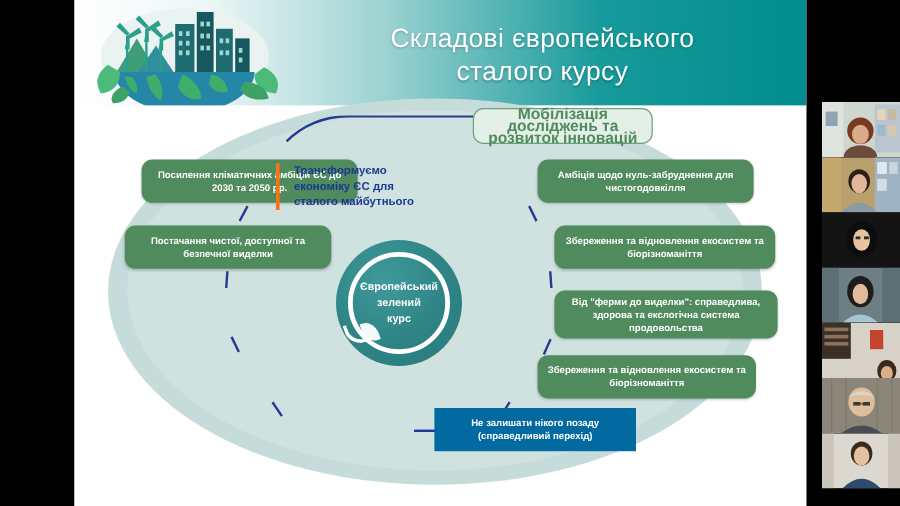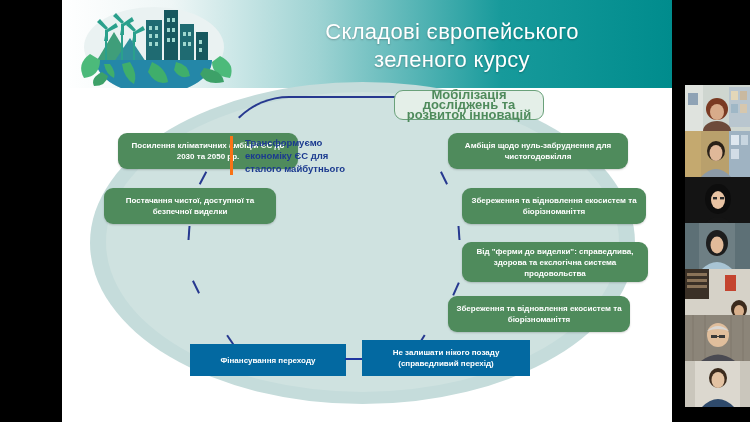--- a/index.html
+++ b/index.html
@@ -148,21 +148,21 @@
           </g>
 
           <path d="M18 52 q-14 10 -6 24 q16 -2 16 -18z" fill="#4cba7a"></path>
           <path d="M148 54 q16 8 10 22 q-18 -2 -18 -16z" fill="#4cba7a"></path>
           <path d="M132 66 q18 2 20 14 q-18 4 -24 -8z" fill="#3da168"></path>
           <path d="M30 70 q-12 6 -8 14 q12 0 14 -10z" fill="#3da168"></path>
         </svg>
       </div>
       <div id="header-title">
         <span class="l">Складові європейського</span>
-        <span class="l">зеленого курсу</span>
+        <span class="l">сталого курсу</span>
       </div>
     </div>
 
     <div id="body">
       <div id="ellipse"></div>
       <div id="ellipse2"></div>
 
       <div id="arc"></div>
 
       <div class="obox" style="left:332px;top:2px;width:150px;height:30px;">Мобілізація досліджень та розвиток інновацій</div>
@@ -180,22 +180,30 @@
       <div class="gbox" style="left:352px;top:154px;width:186px;height:40px;">Від "ферми до виделки": справедлива, здорова та екслогічна система продовольства</div>
       <div class="gbox" style="left:338px;top:208px;width:182px;height:36px;">Збереження та відновлення екосистем та біорізноманіття</div>
 
       <div class="tick" style="left:381px;top:83px;transform:rotate(-26deg);"></div>
       <div class="tick" style="left:396px;top:138px;transform:rotate(-4deg);"></div>
       <div class="tick" style="left:393px;top:194px;transform:rotate(24deg);"></div>
       <div class="tick" style="left:358px;top:246px;transform:rotate(32deg);"></div>
 
       <div id="transform">Трансформуємо економіку ЄС для сталого майбутнього</div>
 
-
-      <div class="bbox" style="left:128px;top:256px;width:156px;height:32px;">Фінансування переходу</div>
+      <div id="hub">
+        <div id="hub-ring"></div>
+        <div id="hub-leaf"></div>
+        <div id="hub-text">
+          <span>Європейський</span>
+          <span>зелений</span>
+          <span>курс</span>
+        </div>
+      </div>
+
       <div id="bconn"></div>
       <div class="bbox" style="left:300px;top:252px;width:168px;height:36px;">Не залишати нікого позаду (справедливий перехід)</div>
 
       <div class="legend" style="left:98px;top:302px;width:220px;">
         <span class="bar" style="height:13px;"></span>
         <span class="txt">ЄС - глобальний лідер</span>
       </div>
       <div class="legend" style="left:348px;top:300px;width:180px;">
         <span class="bar" style="height:24px;"></span>
       </div>

